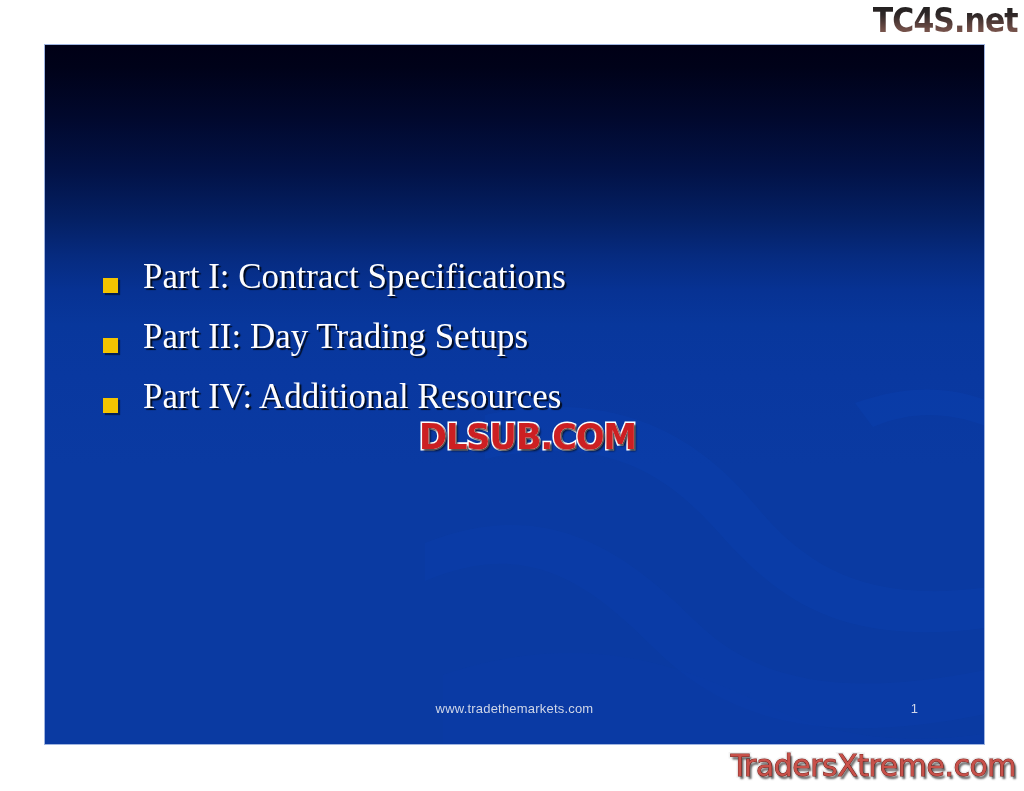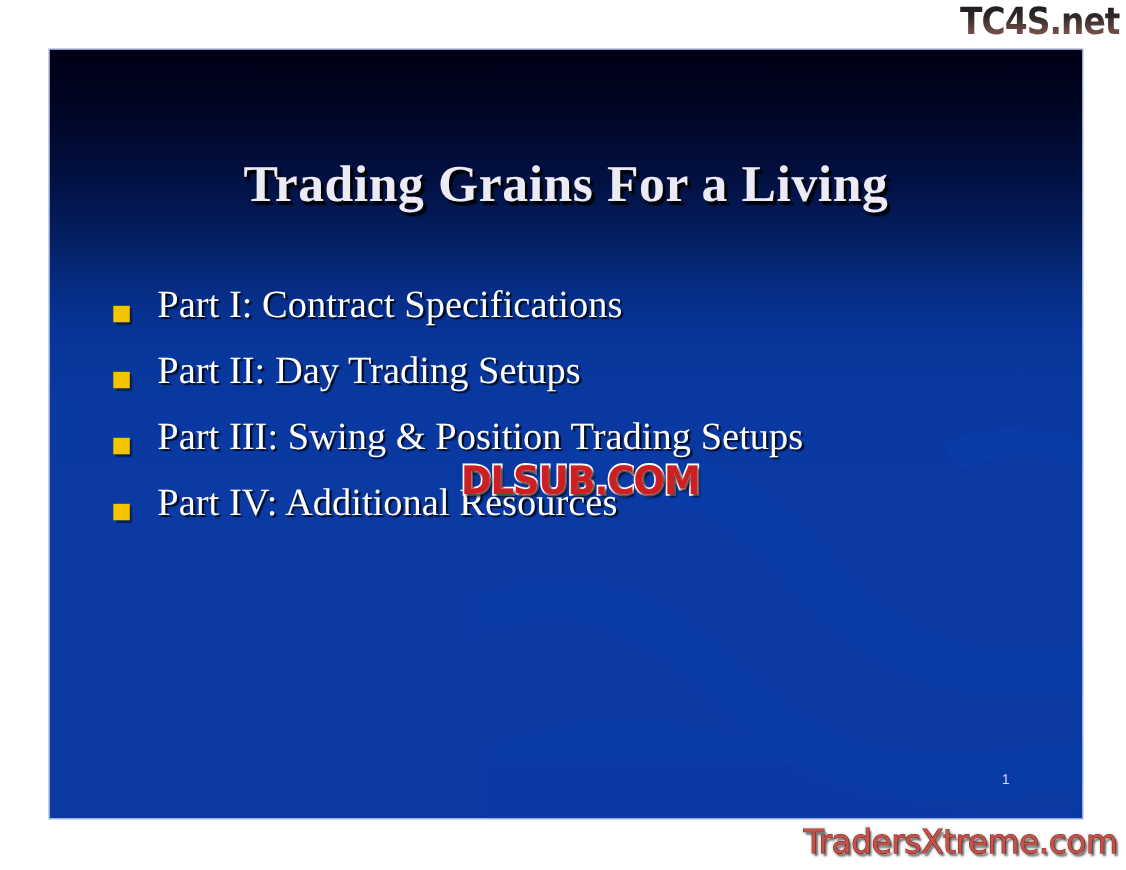--- a/index.html
+++ b/index.html
@@ -195,51 +195,47 @@
 
   <div class="swoosh" style="left:380px; top:330px; width:600px; height:372px;">
     <svg width="600" height="372" viewBox="0 0 600 372">
       <path d="M60,40 C200,10 280,70 330,130 C385,196 450,236 600,206 L600,246 C430,280 360,232 296,160 C246,104 186,56 60,84 Z" fill="#0d44bb" opacity="0.42"></path>
       <path d="M0,168 C120,120 200,176 268,244 C330,306 420,330 600,286 L600,330 C400,380 300,344 228,272 C160,204 100,164 0,206 Z" fill="#0c40b4" opacity="0.40"></path>
       <path d="M18,300 C160,252 260,292 340,330 C420,368 500,372 600,352 L600,372 L18,372 Z" fill="#0b3dae" opacity="0.35"></path>
       <path d="M430,28 C500,4 548,14 600,44 L600,70 C548,40 500,30 448,52 Z" fill="#0d46c0" opacity="0.38"></path>
     </svg>
   </div>
 
-  <div class="slide-title">Trading Grains For a Living</div>
 
   <div class="bullet-list">
 
     <div class="bullet-row">
       <span class="bullet-marker"></span>
       <span class="bullet-text">Part I: Contract Specifications</span>
     </div>
 
     <div class="bullet-row">
       <span class="bullet-marker"></span>
       <span class="bullet-text">Part II: Day Trading Setups</span>
     </div>
 
-    <div class="bullet-row">
-      <span class="bullet-marker"></span>
-      <span class="bullet-text">Part III: Swing &amp; Position Trading Setups</span>
-    </div>
 
     <div class="bullet-row">
       <span class="bullet-marker"></span>
       <span class="bullet-text">Part IV: Additional Resources</span>
     </div>
 
   </div>
 
   <div class="dlsub-watermark">
     <span>DLSUB.COM</span>
     <span class="inner">DLSUB.COM</span>
   </div>
 
+  <div class="slide-footer">www.tradethemarkets.com</div>
 
   <div class="slide-pagenum">1</div>
 
 </div>
 
 <div class="tx-watermark">
   <span>TradersXtreme.com</span>
   <span class="inner">TradersXtreme.com</span>
 </div>
 

